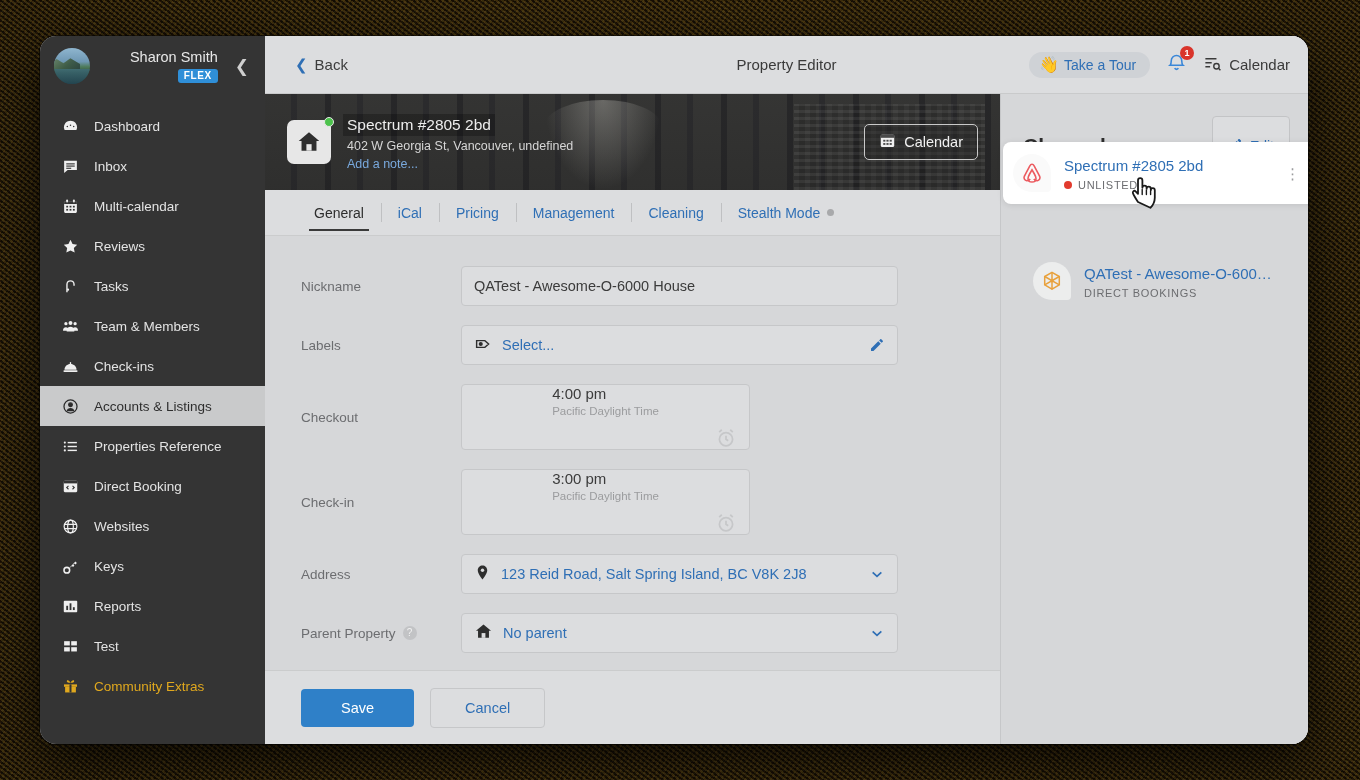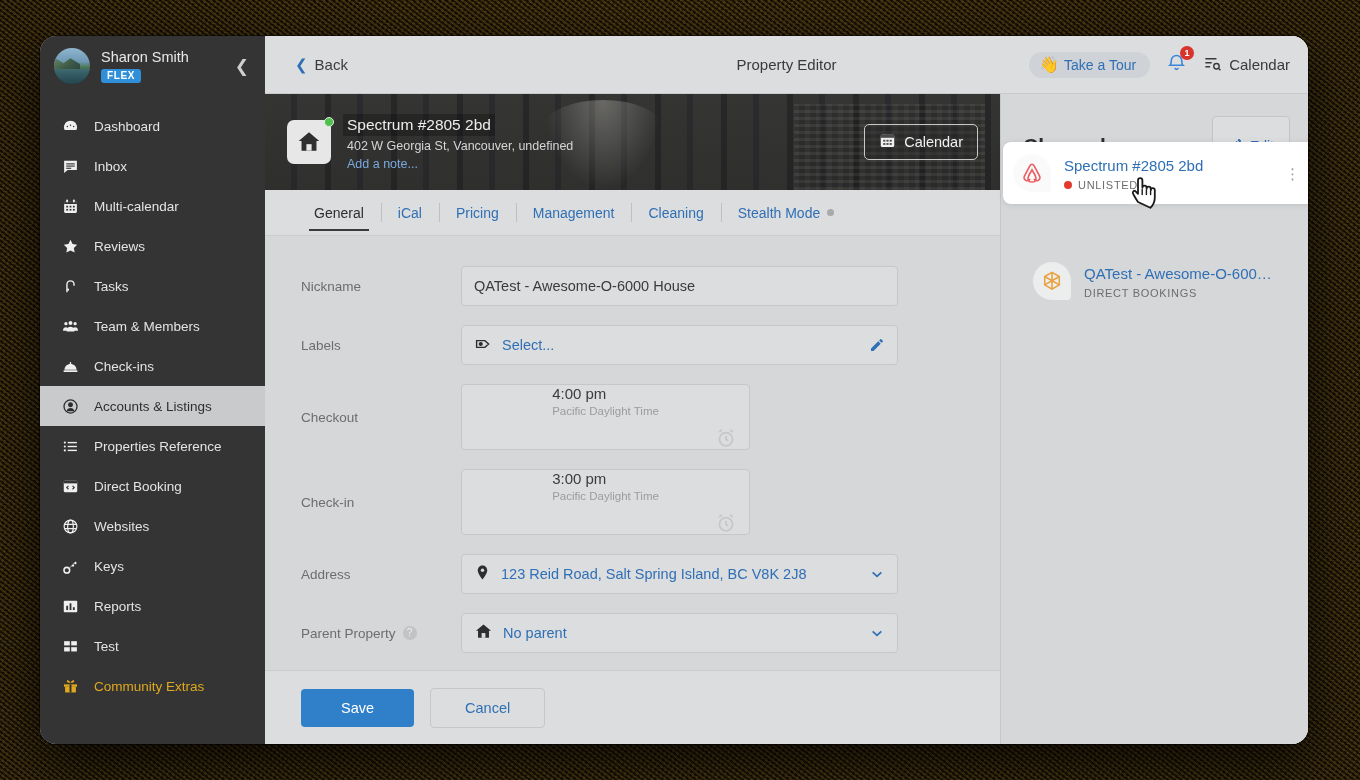--- a/index.html
+++ b/index.html
@@ -70,21 +70,21 @@
     background: linear-gradient(135deg,#6f8a6a,#3d5a45 60%,#2c4540);
     clip-path: polygon(0 60%, 22% 16%, 45% 52%, 68% 10%, 100% 58%, 100% 100%, 0 100%);
     opacity:.95;
   }
   .avatar::after {
     content:"";
     position:absolute; left:0; bottom:0; width:100%; height:42%;
     background: linear-gradient(#3f6b74,#23454f);
     opacity:.9;
   }
-  .side-user { flex: 1 1 auto; min-width: 0; }
+  .side-user { flex: 1 1 auto; min-width: 0; text-align: right; }
   .side-user .uname {
     color: #e8e8e8; font-size: 14.5px; line-height: 16px;
     white-space: nowrap; overflow: hidden;
   }
   .flexbadge {
     display: inline-block;
     margin-top: 3px;
     background: #2f8fd8;
     color: #ffffff;
     font-size: 10px; font-weight: bold;

